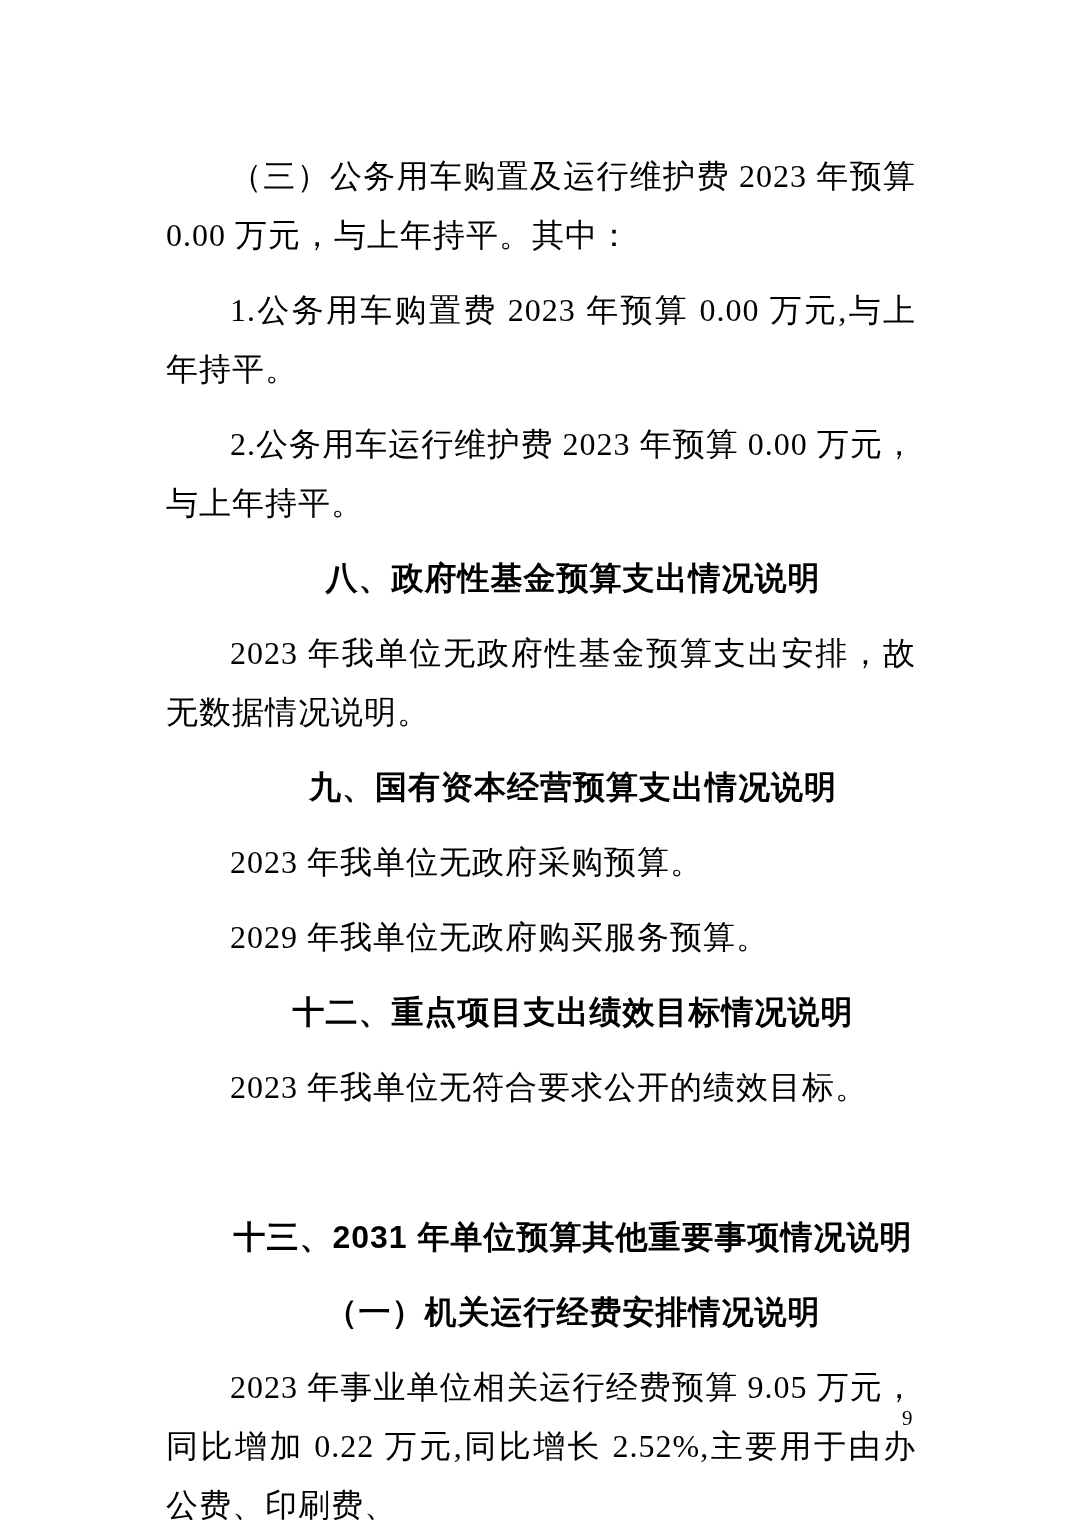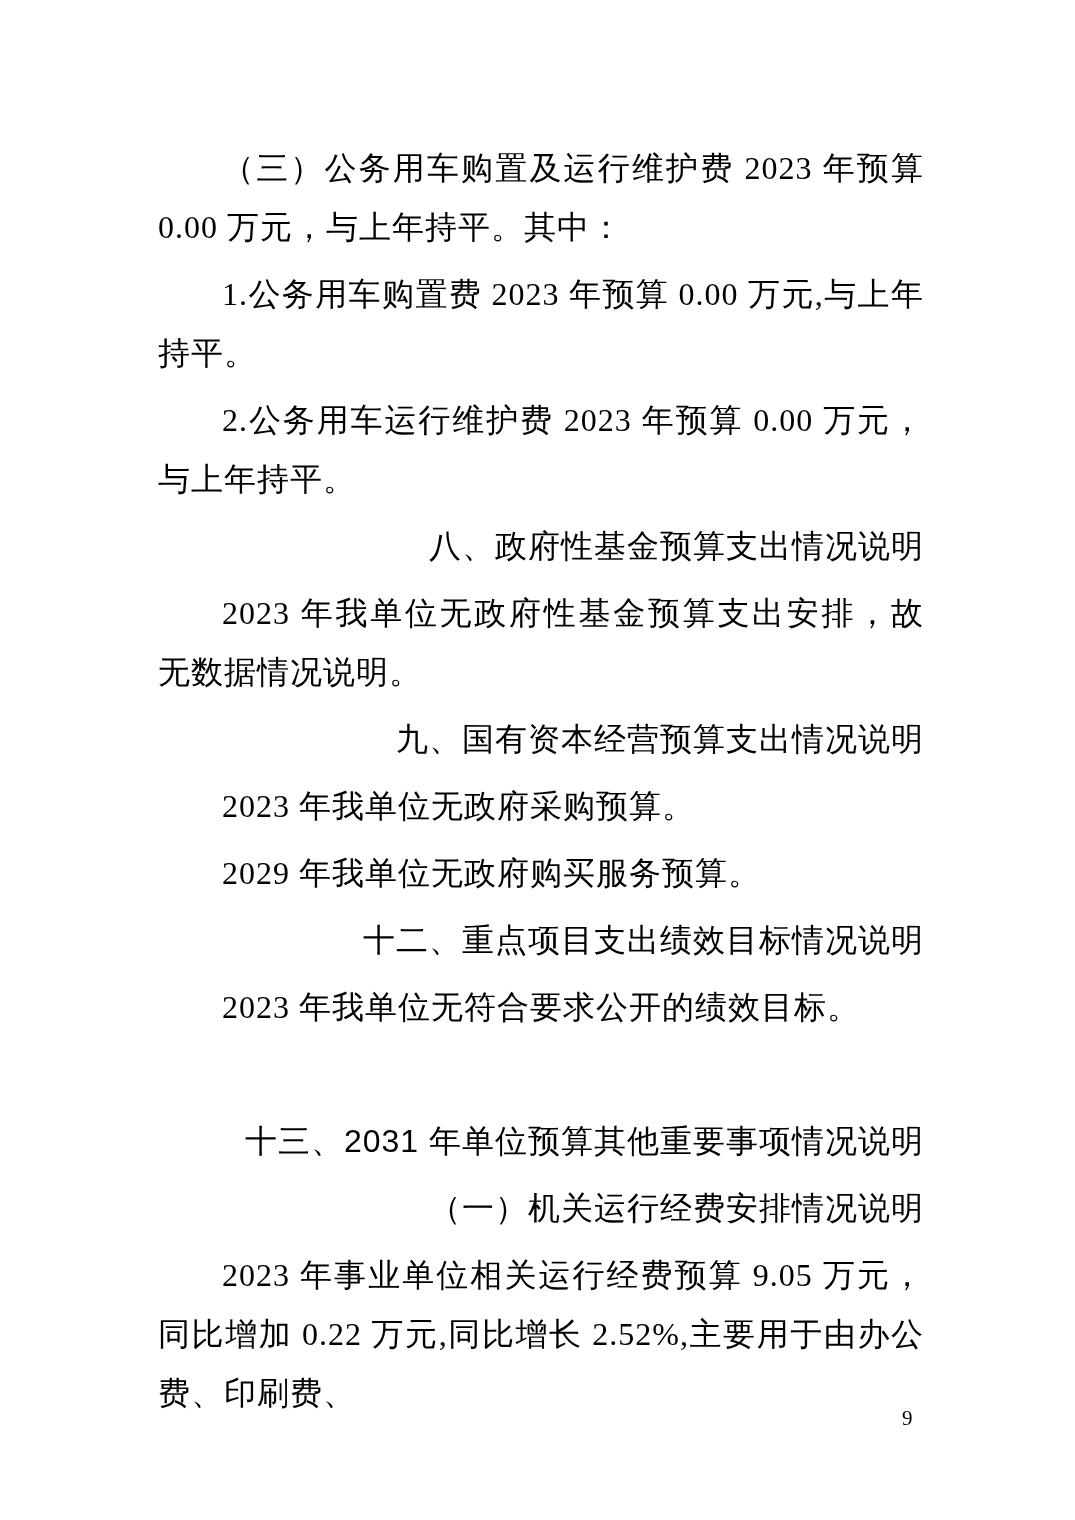--- a/index.html
+++ b/index.html
@@ -15,34 +15,34 @@
     color: #000000;
     overflow: hidden;
   }
   .content {
     position: absolute;
     left: 150px;
     top: 131px;
     width: 782px;
   }
   .para {
-    margin: 8px;
+    margin: 16px;
     padding: 0;
     font-size: 32px;
     line-height: 59px;
     text-indent: 64px;
     text-align: justify;
     letter-spacing: 1px;
     font-family: "Liberation Serif", "DejaVu Serif", serif;
     color: #000000;
   }
   .heading {
     font-family: "Liberation Sans", "DejaVu Sans", sans-serif;
-    font-weight: 400;
-    text-align: right;
+    font-weight: 700;
+    text-align: center;
   }
   .spacer {
     height: 59px;
   }
   .page-number {
     position: absolute;
     left: 902px;
     top: 1406px;
     font-size: 21px;
     line-height: 24px;

